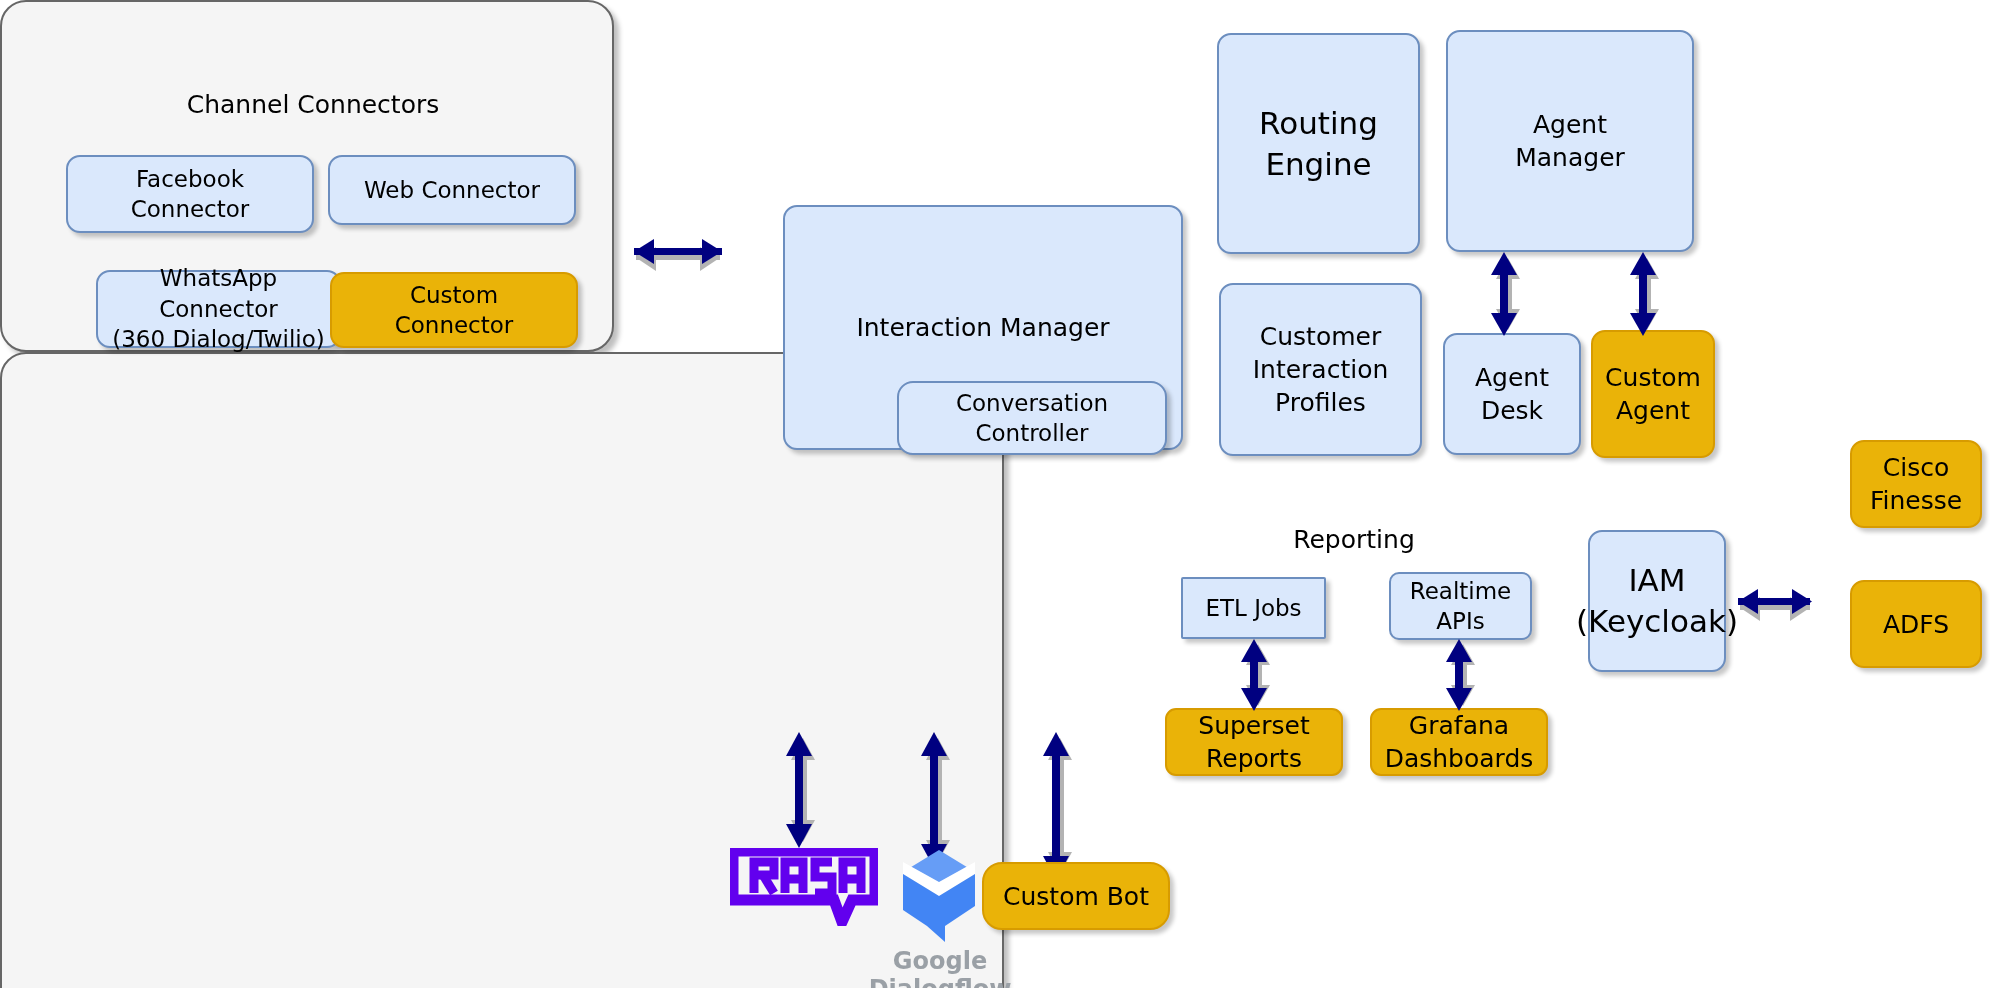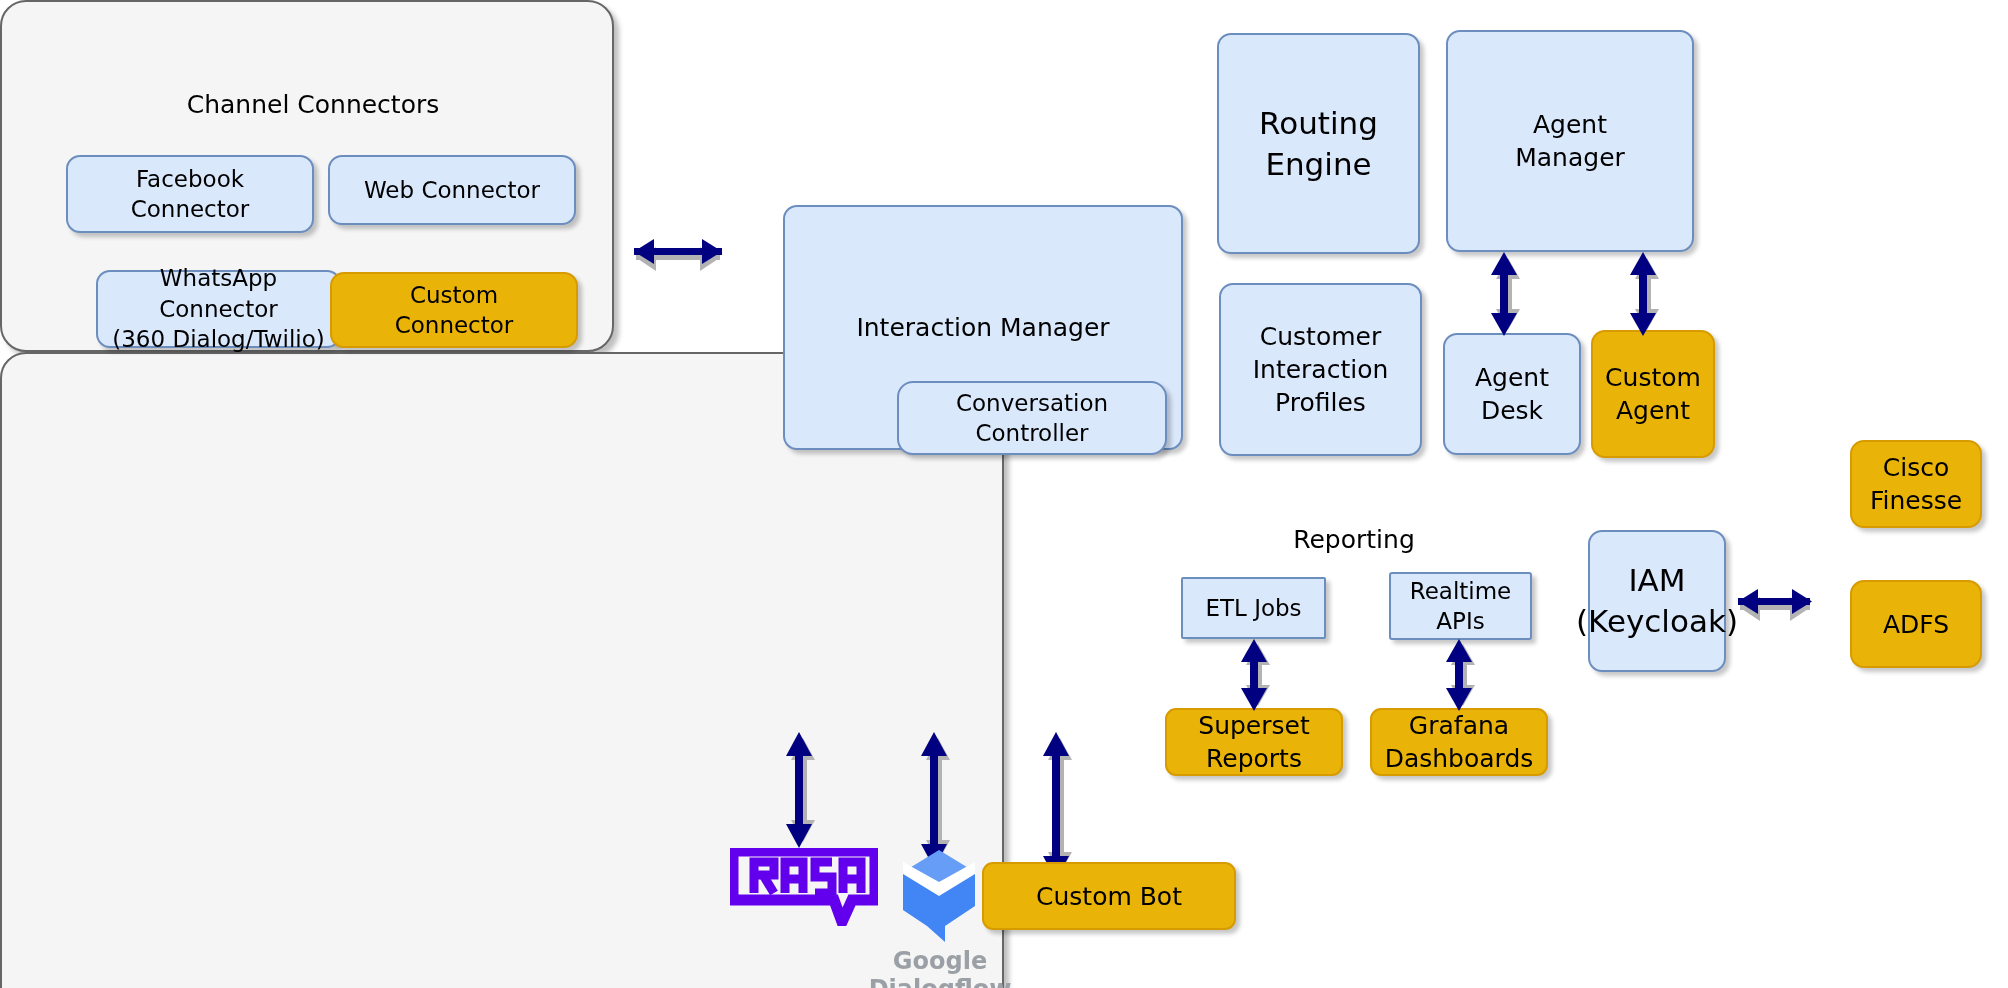--- a/index.html
+++ b/index.html
@@ -165,21 +165,21 @@
         <polygon points="21,88 8,65 34,65" fill="#000080"></polygon>
       </g>
     </svg>
   </div>
 
 
   <div class="group-title" style="left:1140px; top:525px; width:428px;">Reporting</div>
 
   <div class="node blue" style="left:1181px; top:577px; width:145px; height:62px; font-size:23px; border-radius:2px;">ETL Jobs</div>
 
-  <div class="node blue" style="left:1389px; top:572px; width:143px; height:68px; font-size:23px; border-radius:3px;">Realtime
+  <div class="node blue" style="left:1389px; top:572px; width:143px; height:68px; font-size:23px; border-radius:10px;">Realtime
 APIs</div>
 
   <div class="node orange" style="left:1165px; top:708px; width:178px; height:68px; font-size:25px; border-radius:11px;">Superset
 Reports</div>
 
   <div class="node orange" style="left:1370px; top:708px; width:178px; height:68px; font-size:25px; border-radius:11px;">Grafana
 Dashboards</div>
 
   <div class="arrow" style="left:1233px; top:636px;">
     <svg width="44" height="78" viewBox="0 0 44 78">
@@ -306,15 +306,15 @@
       <polygon points="39,2 75,24 39,46 3,24" fill="#669df6"></polygon>
 
       <polygon points="39,34 75,14 75,26 39,48 3,26 3,14" fill="#ffffff"></polygon>
 
       <path d="M3,26 L39,48 L75,26 L75,58 L45,78 L45,94 L27,78 L3,62 Z" fill="#4285f4"></path>
     </svg>
   </div>
   <div class="df-caption" style="left:860px; top:948px; width:160px;">Google
 Dialogflow</div>
 
-  <div class="node orange" style="left:982px; top:862px; width:254px; height:68px; font-size:25px; border-radius:11px;">Custom Bot</div>
+  <div class="node orange" style="left:982px; top:862px; width:188px; height:68px; font-size:25px; border-radius:20px;">Custom Bot</div>
 
 </div>
 
 </body></html>

